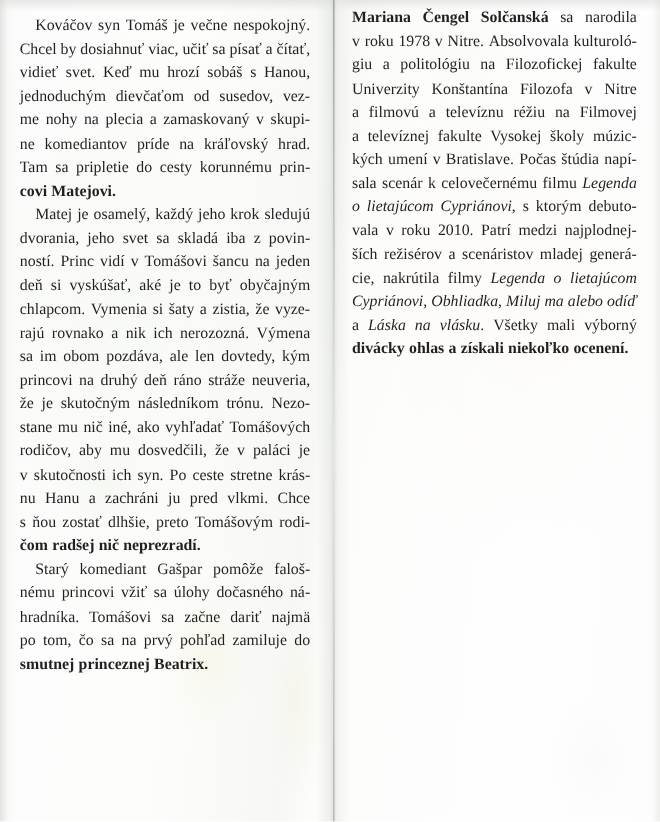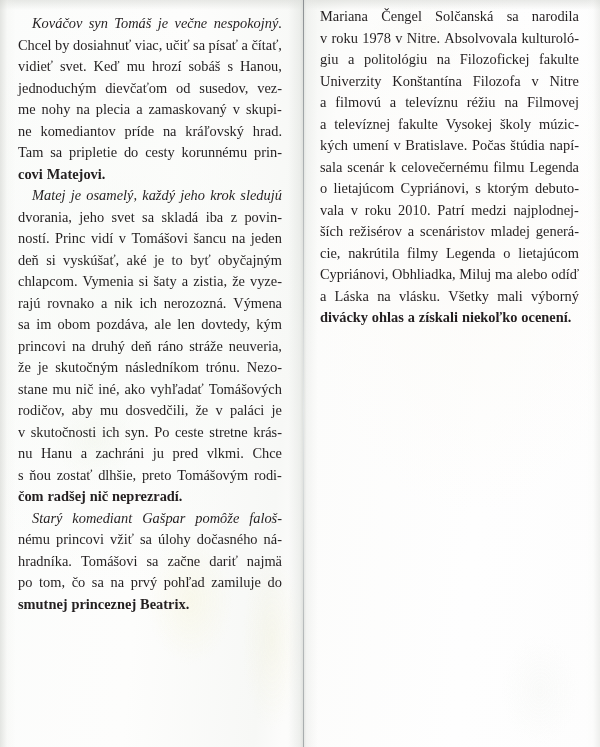--- a/index.html
+++ b/index.html
@@ -130,24 +130,24 @@
     overflow: visible;
     font-weight: bold;
   }
   .ln-j {
     display: flex;
     justify-content: space-between;
     height: 21.5px;
   }
   .ln-j > span { white-space: pre; }
 
-  .indent { padding-left: 14px; font-style: italic; }
+  .indent { padding-left: 14px; }
 
-  .bold { font-weight: normal; }
-  .ital { }
+  .bold { font-weight: bold; }
+  .ital { font-style: italic; }
 
   
   .col { text-rendering: optimizeLegibility; }
 </style>
 </head>
 <body>
 
 <div class="page">
 
   <div class="paper-grain"></div>

